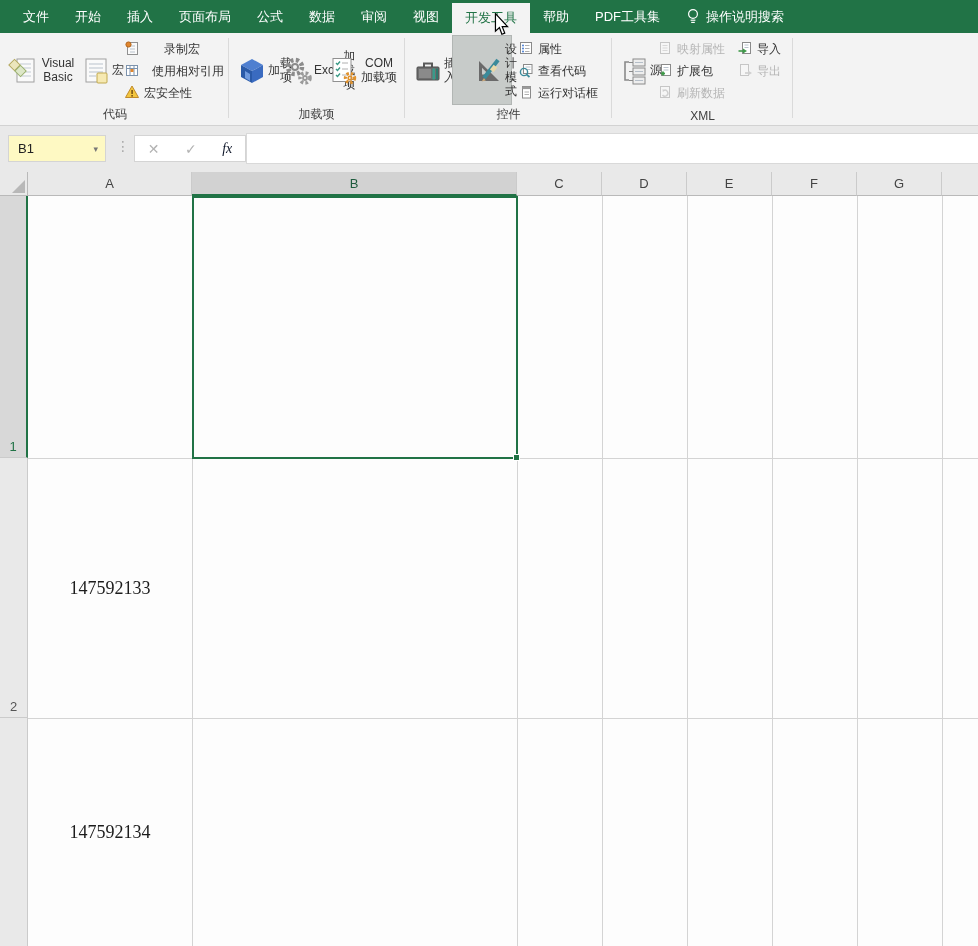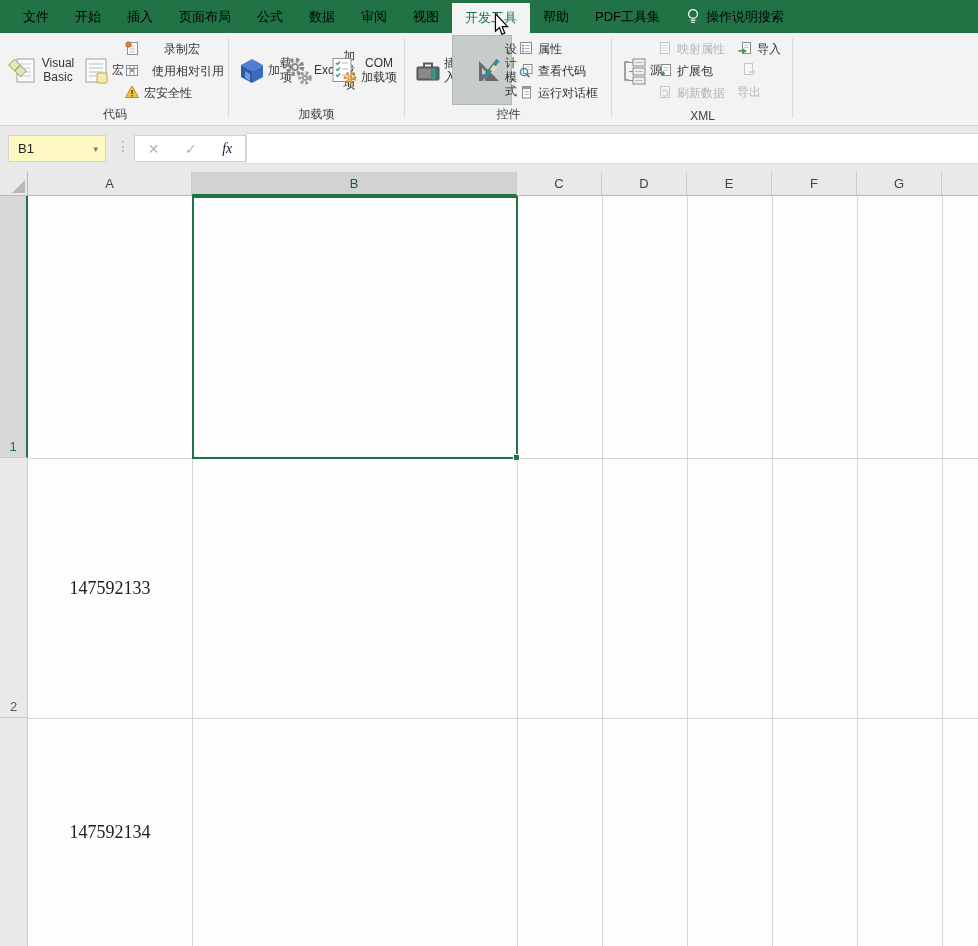--- a/index.html
+++ b/index.html
@@ -4,21 +4,21 @@
 <style>
   * { box-sizing: border-box; }
   html,body { margin:0; padding:0; }
   body {
     width:978px; height:946px; position:relative; overflow:hidden;
     background:#fff; font-family:"Liberation Sans","DejaVu Sans",sans-serif;
     -webkit-font-smoothing:antialiased;
   }
   
   .tabbar { position:absolute; left:0; top:0; width:978px; height:33px; background:#217346; display:flex; align-items:stretch; padding-left:10px; }
-  .tab { color:#000000; font-size:13px; padding:0 13px; display:flex; align-items:center; gap:6px; white-space:nowrap; cursor:default; }
+  .tab { color:#ffffff; font-size:13px; padding:0 13px; display:flex; align-items:center; gap:6px; white-space:nowrap; cursor:default; }
   .tab.active { background:#f3f3f3; color:#217346; margin-top:3px; }
   .tab .bulb { display:inline-flex; }
   
   .ribbon { position:absolute; left:0; top:33px; width:978px; height:93px; background:#f3f3f3; border-bottom:1px solid #d2d2d2; }
   .rgroup { position:absolute; top:0; height:92px; }
   .glabel { position:absolute; bottom:2px; left:0; width:100%; text-align:center; font-size:12px; color:#404040; }
   .gsep { position:absolute; top:5px; height:80px; width:1px; background:#dadada; }
   .bigbtn { position:absolute; top:2px; height:70px; display:flex; flex-direction:row; align-items:center; font-size:12px; color:#333; text-align:center; }
   .bigbtn .bicon { height:36px; display:flex; align-items:center; justify-content:center; margin-top:2px; }
   .bigbtn .blabel { line-height:14px; }
@@ -364,21 +364,21 @@
             <g stroke="#b9c2cc">
               <line x1="7.5" y1="5" x2="11.5" y2="5"></line>
               <line x1="7.5" y1="7.5" x2="11.5" y2="7.5"></line>
             </g>
             <line x1="1.5" y1="11" x2="7" y2="11" stroke="#3f9a49" stroke-width="1.6"></line>
             <polygon points="6,8.6 10,11 6,13.4" fill="#3f9a49"></polygon>
           </svg>
       </span>
       <span>导入</span>
     </div>
-    <div class="smallbtn disabled" style="left:124px;top:28px;flex-direction:column;">
+    <div class="smallbtn disabled" style="left:124px;top:28px;">
       <span>
         <svg width="16" height="16" viewBox="0 0 16 16">
             <rect x="3.5" y="2.5" width="8" height="11" fill="#f6f6f6" stroke="#c6c6c6"></rect>
             <line x1="8" y1="11" x2="12" y2="11" stroke="#cfcfcf" stroke-width="1.6"></line>
             <polygon points="11,8.6 15,11 11,13.4" fill="#cfcfcf"></polygon>
           </svg>
       </span>
       <span>导出</span>
     </div>
     <div class="glabel">XML</div>

